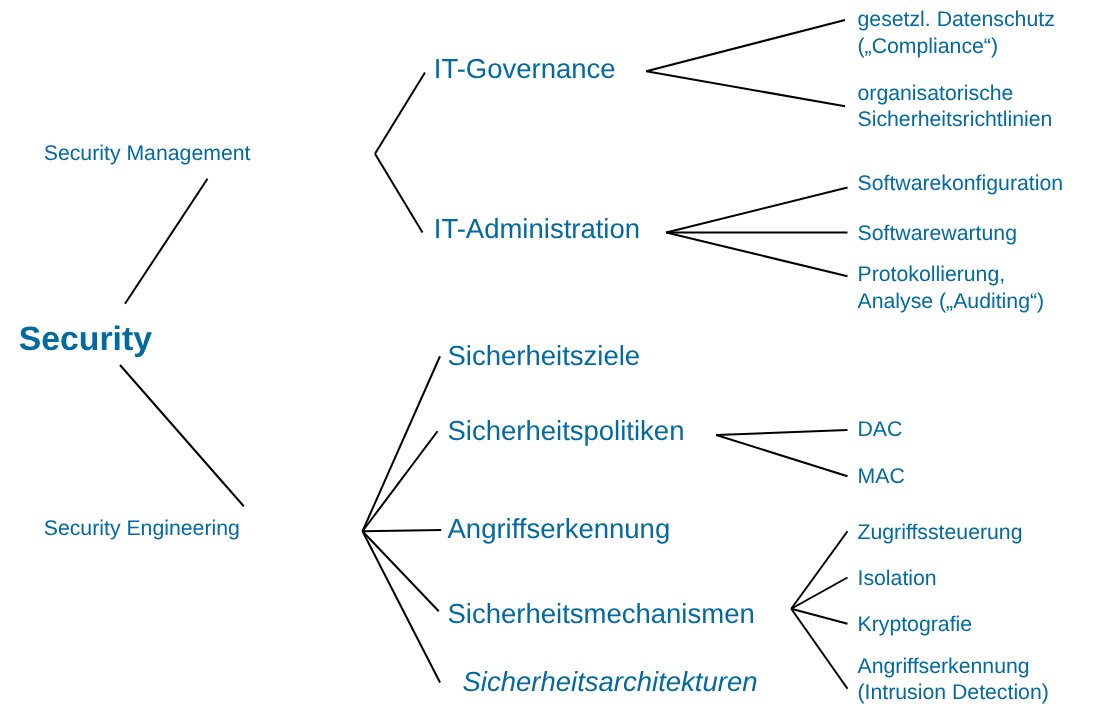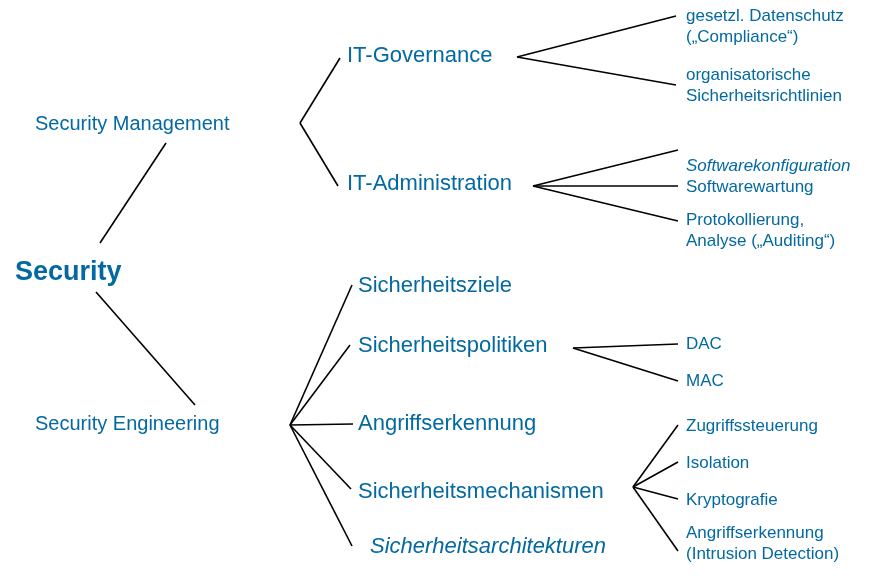--- a/index.html
+++ b/index.html
@@ -39,21 +39,21 @@
     color: #0369a1;
     line-height: 22px;
     letter-spacing: 0px;
   }
   .lvl-root {
     font-size: 27px;
     font-weight: bold;
     line-height: 30px;
   }
   .lvl-1 {
-    font-size: 20px;
+    font-size: 17px;
     font-weight: normal;
     line-height: 26px;
   }
   .lvl-2 {
     font-size: 22px;
     font-weight: normal;
     line-height: 25px;
   }
   .lvl-3 {
     font-size: 17px;
@@ -100,21 +100,21 @@
       <div class="node-label lvl-1" style="left: 35px; top: 410px;"><span>Security Engineering</span></div>
       <div class="node-label lvl-2" style="left: 347px; top: 42px; text-align: right;"><span>IT-Governance</span></div>
       <div class="node-label lvl-2" style="left: 347px; top: 170px;"><span>IT-Administration</span></div>
       <div class="node-label lvl-2" style="left: 358px; top: 272px;"><span>Sicherheitsziele</span></div>
       <div class="node-label lvl-2" style="left: 358px; top: 332px;"><span>Sicherheitspolitiken</span></div>
       <div class="node-label lvl-2" style="left: 358px; top: 410px;"><span>Angriffserkennung</span></div>
       <div class="node-label lvl-2" style="left: 358px; top: 478px;"><span>Sicherheitsmechanismen</span></div>
       <div class="node-label lvl-2" style="left: 370px; top: 533px; font-style: italic;"><span>Sicherheitsarchitekturen</span></div>
       <div class="node-label lvl-3" style="left: 686px; top: 5px;"><span>gesetzl. Datenschutz</span><span class="line2">(„Compliance“)</span></div>
       <div class="node-label lvl-3" style="left: 686px; top: 64px;"><span>organisatorische</span><span class="line2">Sicherheitsrichtlinien</span></div>
-      <div class="node-label lvl-3" style="left: 686px; top: 155px; font-style: italic;"><span>Softwarekonfiguration</span></div>
+      <div class="node-label lvl-3" style="left: 686px; top: 136px;"><span>Softwarekonfiguration</span></div>
       <div class="node-label lvl-3" style="left: 686px; top: 176px;"><span>Softwarewartung</span></div>
       <div class="node-label lvl-3" style="left: 686px; top: 209px;"><span>Protokollierung,</span><span class="line2">Analyse („Auditing“)</span></div>
       <div class="node-label lvl-3" style="left: 686px; top: 333px;"><span>DAC</span></div>
       <div class="node-label lvl-3" style="left: 686px; top: 370px;"><span>MAC</span></div>
       <div class="node-label lvl-3" style="left: 686px; top: 415px;"><span>Zugriffssteuerung</span></div>
       <div class="node-label lvl-3" style="left: 686px; top: 452px;"><span>Isolation</span></div>
       <div class="node-label lvl-3" style="left: 686px; top: 489px;"><span>Kryptografie</span></div>
       <div class="node-label lvl-3" style="left: 686px; top: 522px;"><span>Angriffserkennung</span><span class="line2">(Intrusion Detection)</span></div>
     </div>
 

